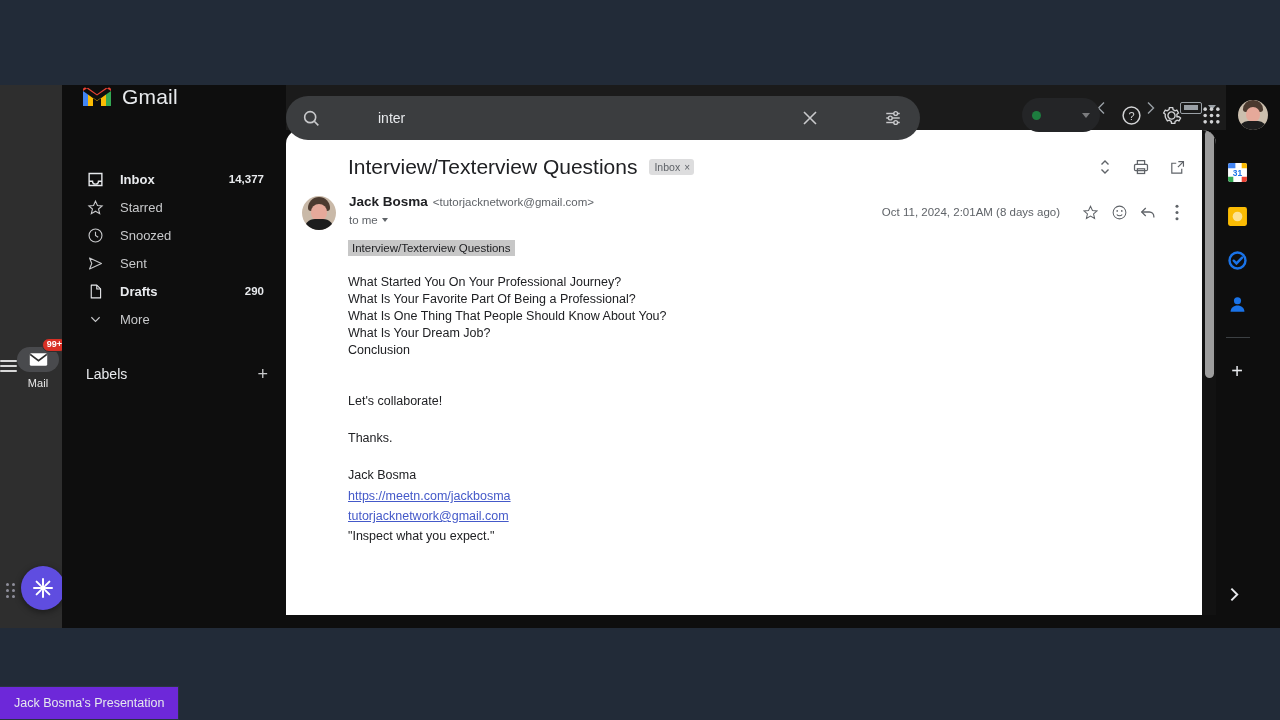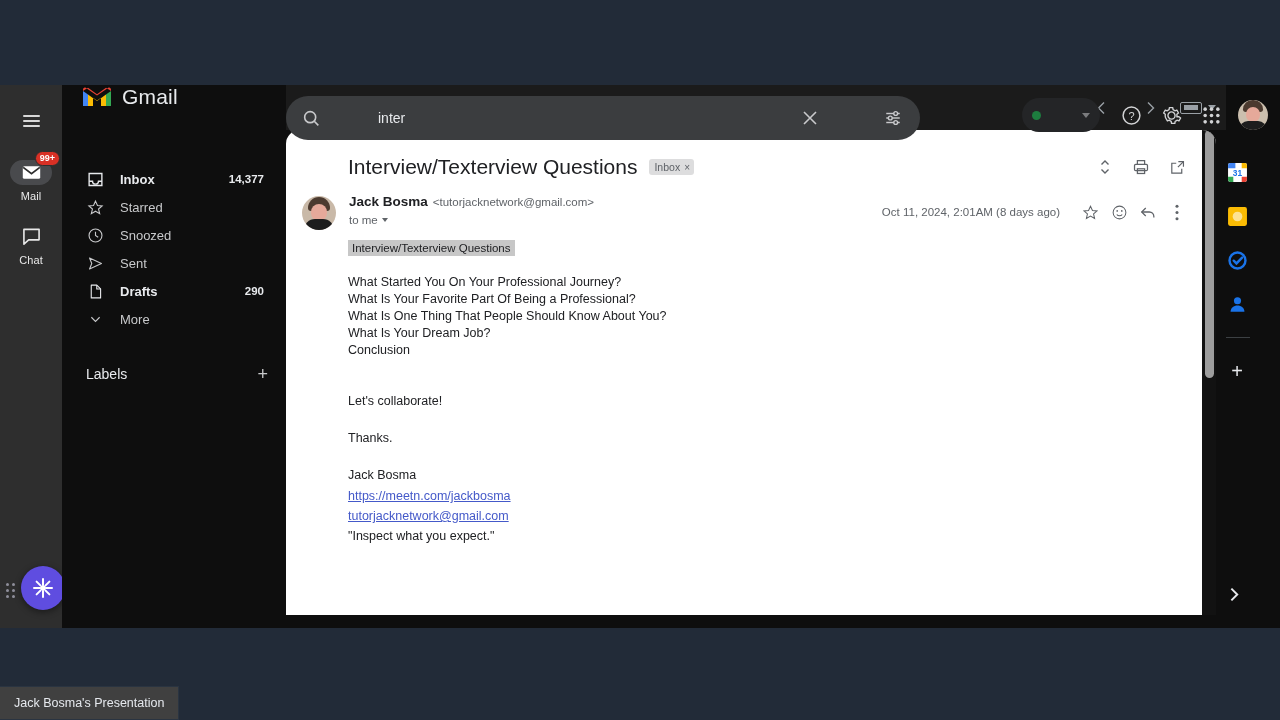--- a/index.html
+++ b/index.html
@@ -18,21 +18,21 @@
     position: absolute; left: 0; top: 85px;
     width: 1280px; height: 543px;
     background: #0e0e0e;
     overflow: hidden;
   }
 
   
   #app-rail {
     position: absolute; left: 0; top: 0; width: 62px; height: 543px;
     background: #2e2e2e;
-    display: flex; flex-direction: column; align-items: center;
+    display: flex; flex-direction: row; align-items: center;
   }
   .rail-hamburger {
     margin-top: 19px; width: 34px; height: 34px;
     display: flex; align-items: center; justify-content: center;
     border-radius: 50%; cursor: pointer;
   }
   .ham-lines { width: 17px; }
   .ham-lines i { display: block; height: 2px; background: #d8d8d8; margin: 3.4px 0; border-radius: 1px; }
 
   .rail-item { margin-top: 22px; display: flex; flex-direction: column; align-items: center; cursor: pointer; width: 62px; }
@@ -215,21 +215,21 @@
     position: absolute; right: 0; top: 54px; width: 54px; height: 481px;
     background: #0e0e0e; display: flex; flex-direction: column; align-items: flex-start;
   }
   .sp-btn { margin-top: 22px; width: 22px; height: 22px; cursor: pointer; display:flex; align-items:center; justify-content:center;}
   .sp-sep { margin-top: 22px; width: 24px; height: 1px; background: #3c4043; }
   #sp-expand { position: absolute; bottom: 14px; cursor: pointer; }
 
   
   #taskbar-tooltip {
     position: absolute; left: 0; top: 686px; height: 34px;
-    background: #404040; color: #e6e9ee;
+    background: #6d28d9; color: #e6e9ee;
     display: flex; align-items: center; padding: 0 14px;
     font-size: 12.5px; border: 1px solid #2a3441; border-left: none;
   }
 </style>
 </head>
 <body>
 
 <div id="desktop">
 
   <div id="gmail-app">

